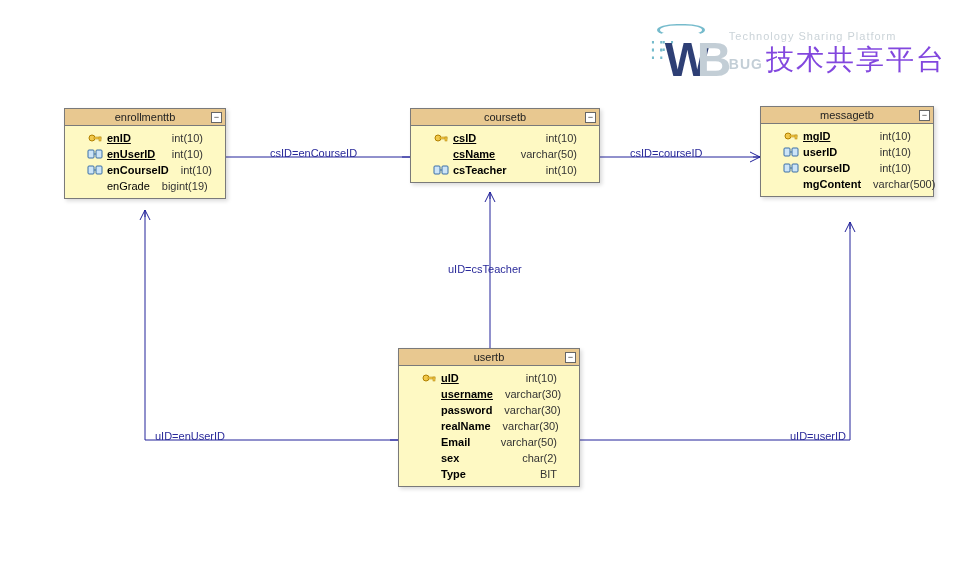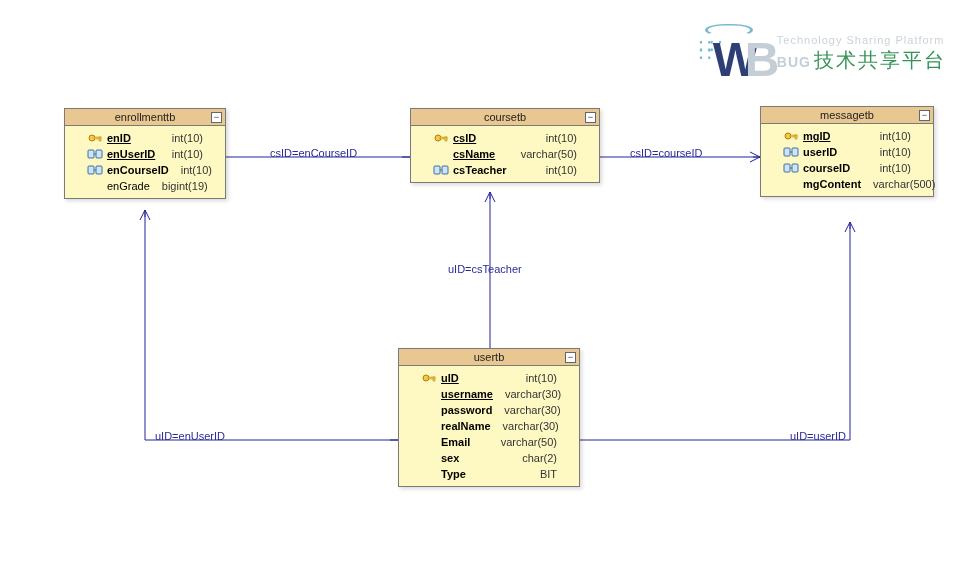--- a/index.html
+++ b/index.html
@@ -120,21 +120,21 @@
     position: absolute;
     top: 14px; left: 46px;
     font-size: 48px;
     font-weight: 900;
     color: #b9c6d0;
     font-family: Arial Black, Arial, sans-serif;
   }
   .wm-text { display: flex; flex-direction: column; line-height: 1.2; }
   .wm-tag { color: #c2ccd2; font-size: 11px; letter-spacing: 1px; }
   .wm-bug { color: #b9c6d0; font-size: 14px; font-weight: bold; letter-spacing: 1px; }
-  .wm-cn { color: #15803d; font-size: 20px; letter-spacing: 2px; font-family: "Microsoft YaHei", sans-serif; }
+  .wm-cn { color: #6d28d9; font-size: 28px; letter-spacing: 2px; font-family: "Microsoft YaHei", sans-serif; }
   .wm-write { color: #b9c6d0; font-size: 13px; font-weight: bold; letter-spacing: 1px; }
 </style>
 </head>
 <body>
 
 <div class="canvas">
 
   <svg class="lines">
     <defs>
       <marker id="crow" markerWidth="12" markerHeight="12" refX="10" refY="6" orient="auto">

